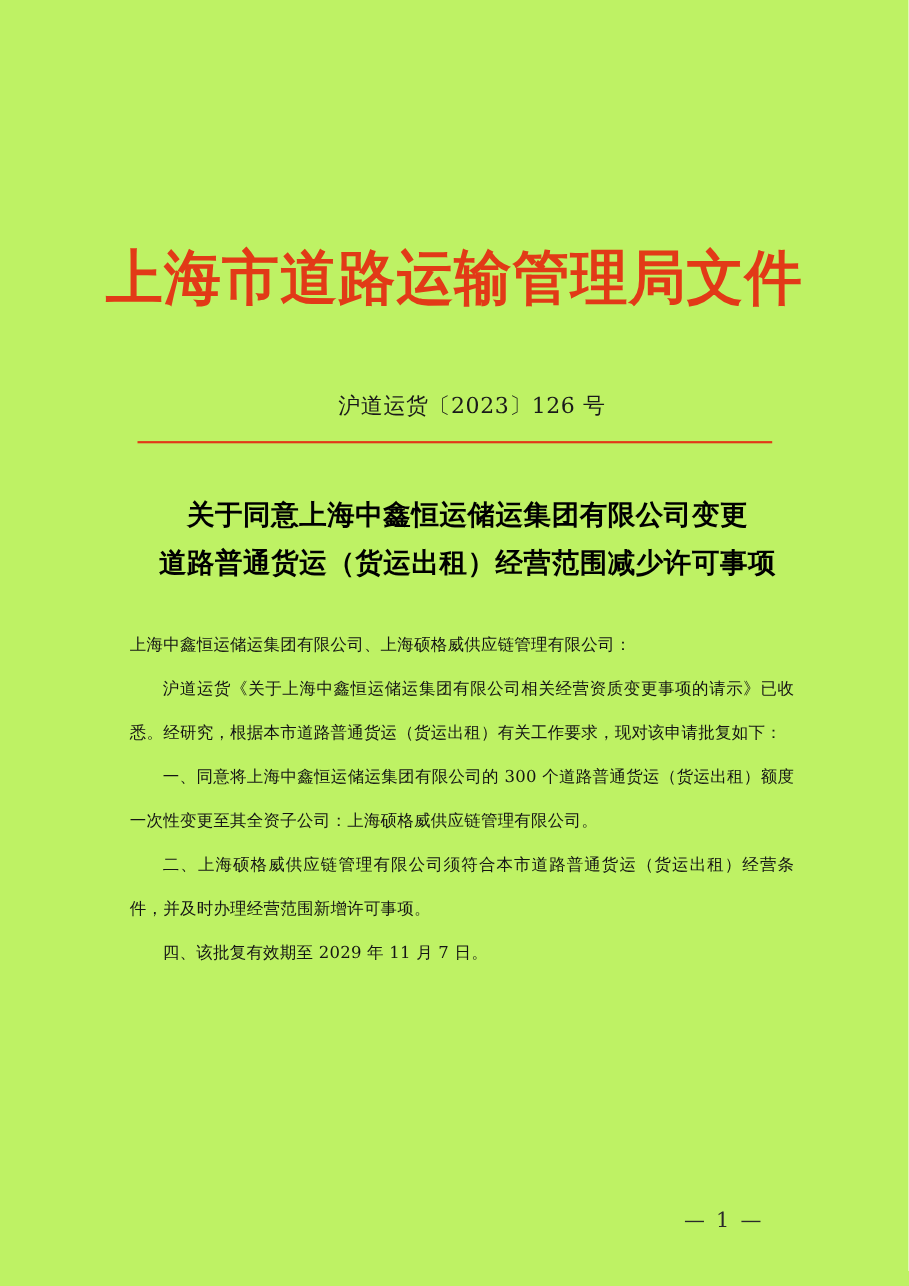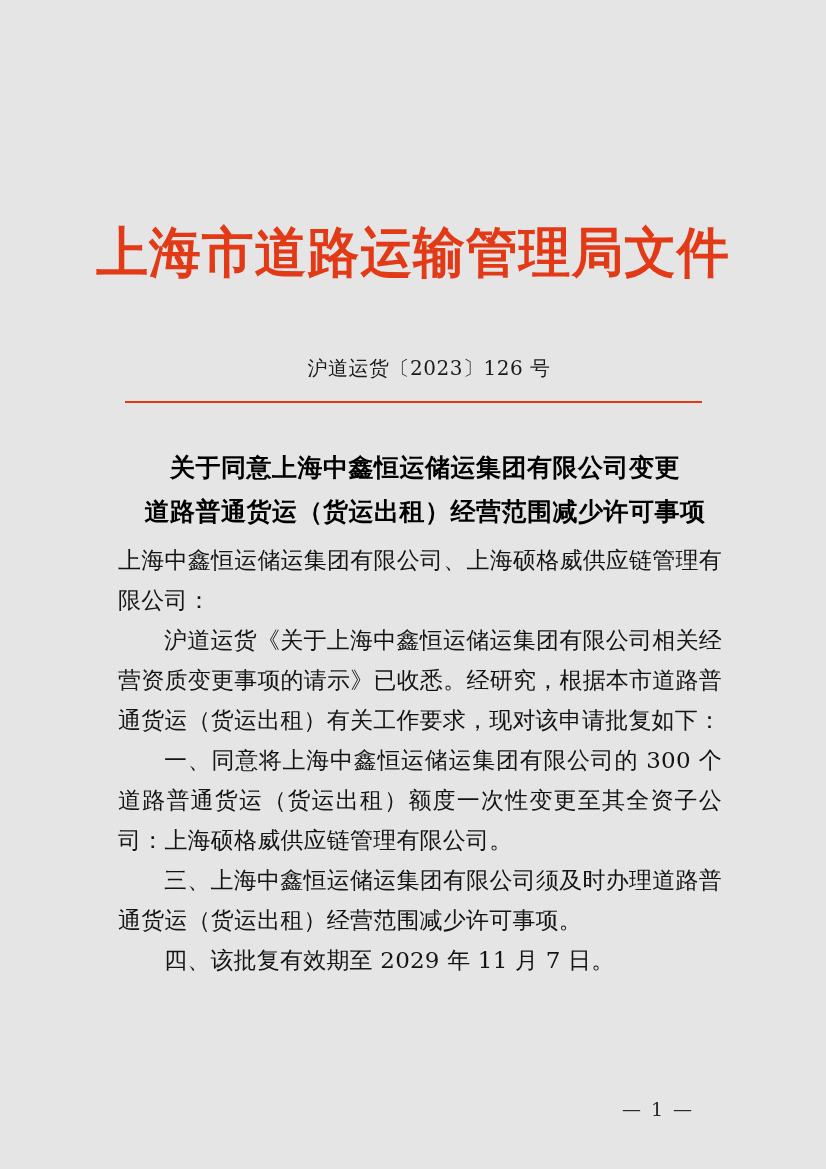--- a/index.html
+++ b/index.html
@@ -6,21 +6,21 @@
     margin: 0;
     padding: 0;
     background: #ffffff;
   }
 
   .page {
     position: relative;
     width: 826px;
     height: 1169px;
     margin: 0 auto;
-    background: #e5e5e5;
+    background: #bef264;
     overflow: hidden;
     font-family: "DejaVu Serif", "Liberation Serif", serif;
     color: #1a1a1a;
   }
 
   
   .masthead {
     position: absolute;
     top: 222px;
     left: 0;
@@ -82,24 +82,24 @@
   }
 
   .doc-heading .hline {
     display: block;
     white-space: nowrap;
   }
 
   
   .body-block {
     position: absolute;
-    top: 540px;
+    top: 566px;
     left: 118px;
     width: 604px;
-    font-size: 23px;
+    font-size: 15px;
     line-height: 40px;
     letter-spacing: 0.2px;
     color: #141414;
   }
 
   .para {
     margin: 0;
     text-align: justify;
     text-justify: inter-ideograph;
     text-align-last: left;
@@ -142,21 +142,21 @@
 
   <div class="doc-heading">
     <span class="hline">关于同意上海中鑫恒运储运集团有限公司变更</span>
     <span class="hline">道路普通货运（货运出租）经营范围减少许可事项</span>
   </div>
 
   <div class="body-block">
     <p class="para">上海中鑫恒运储运集团有限公司、上海硕格威供应链管理有限公司：</p>
     <p class="para indent">沪道运货《关于上海中鑫恒运储运集团有限公司相关经营资质变更事项的请示》已收悉。经研究，根据本市道路普通货运（货运出租）有关工作要求，现对该申请批复如下：</p>
     <p class="para indent">一、同意将上海中鑫恒运储运集团有限公司的 300 个道路普通货运（货运出租）额度一次性变更至其全资子公司：上海硕格威供应链管理有限公司。</p>
-    <p class="para indent">三、上海中鑫恒运储运集团有限公司须及时办理道路普通货运（货运出租）经营范围减少许可事项。</p>
+    <p class="para indent">二、上海硕格威供应链管理有限公司须符合本市道路普通货运（货运出租）经营条件，并及时办理经营范围新增许可事项。</p>
     <p class="para indent">四、该批复有效期至 2029 年 11 月 7 日。</p>
   </div>
 
   <div class="page-footer">
     <span class="pagenum">— 1 —</span>
   </div>
 
 </div>
 
 </body></html>

